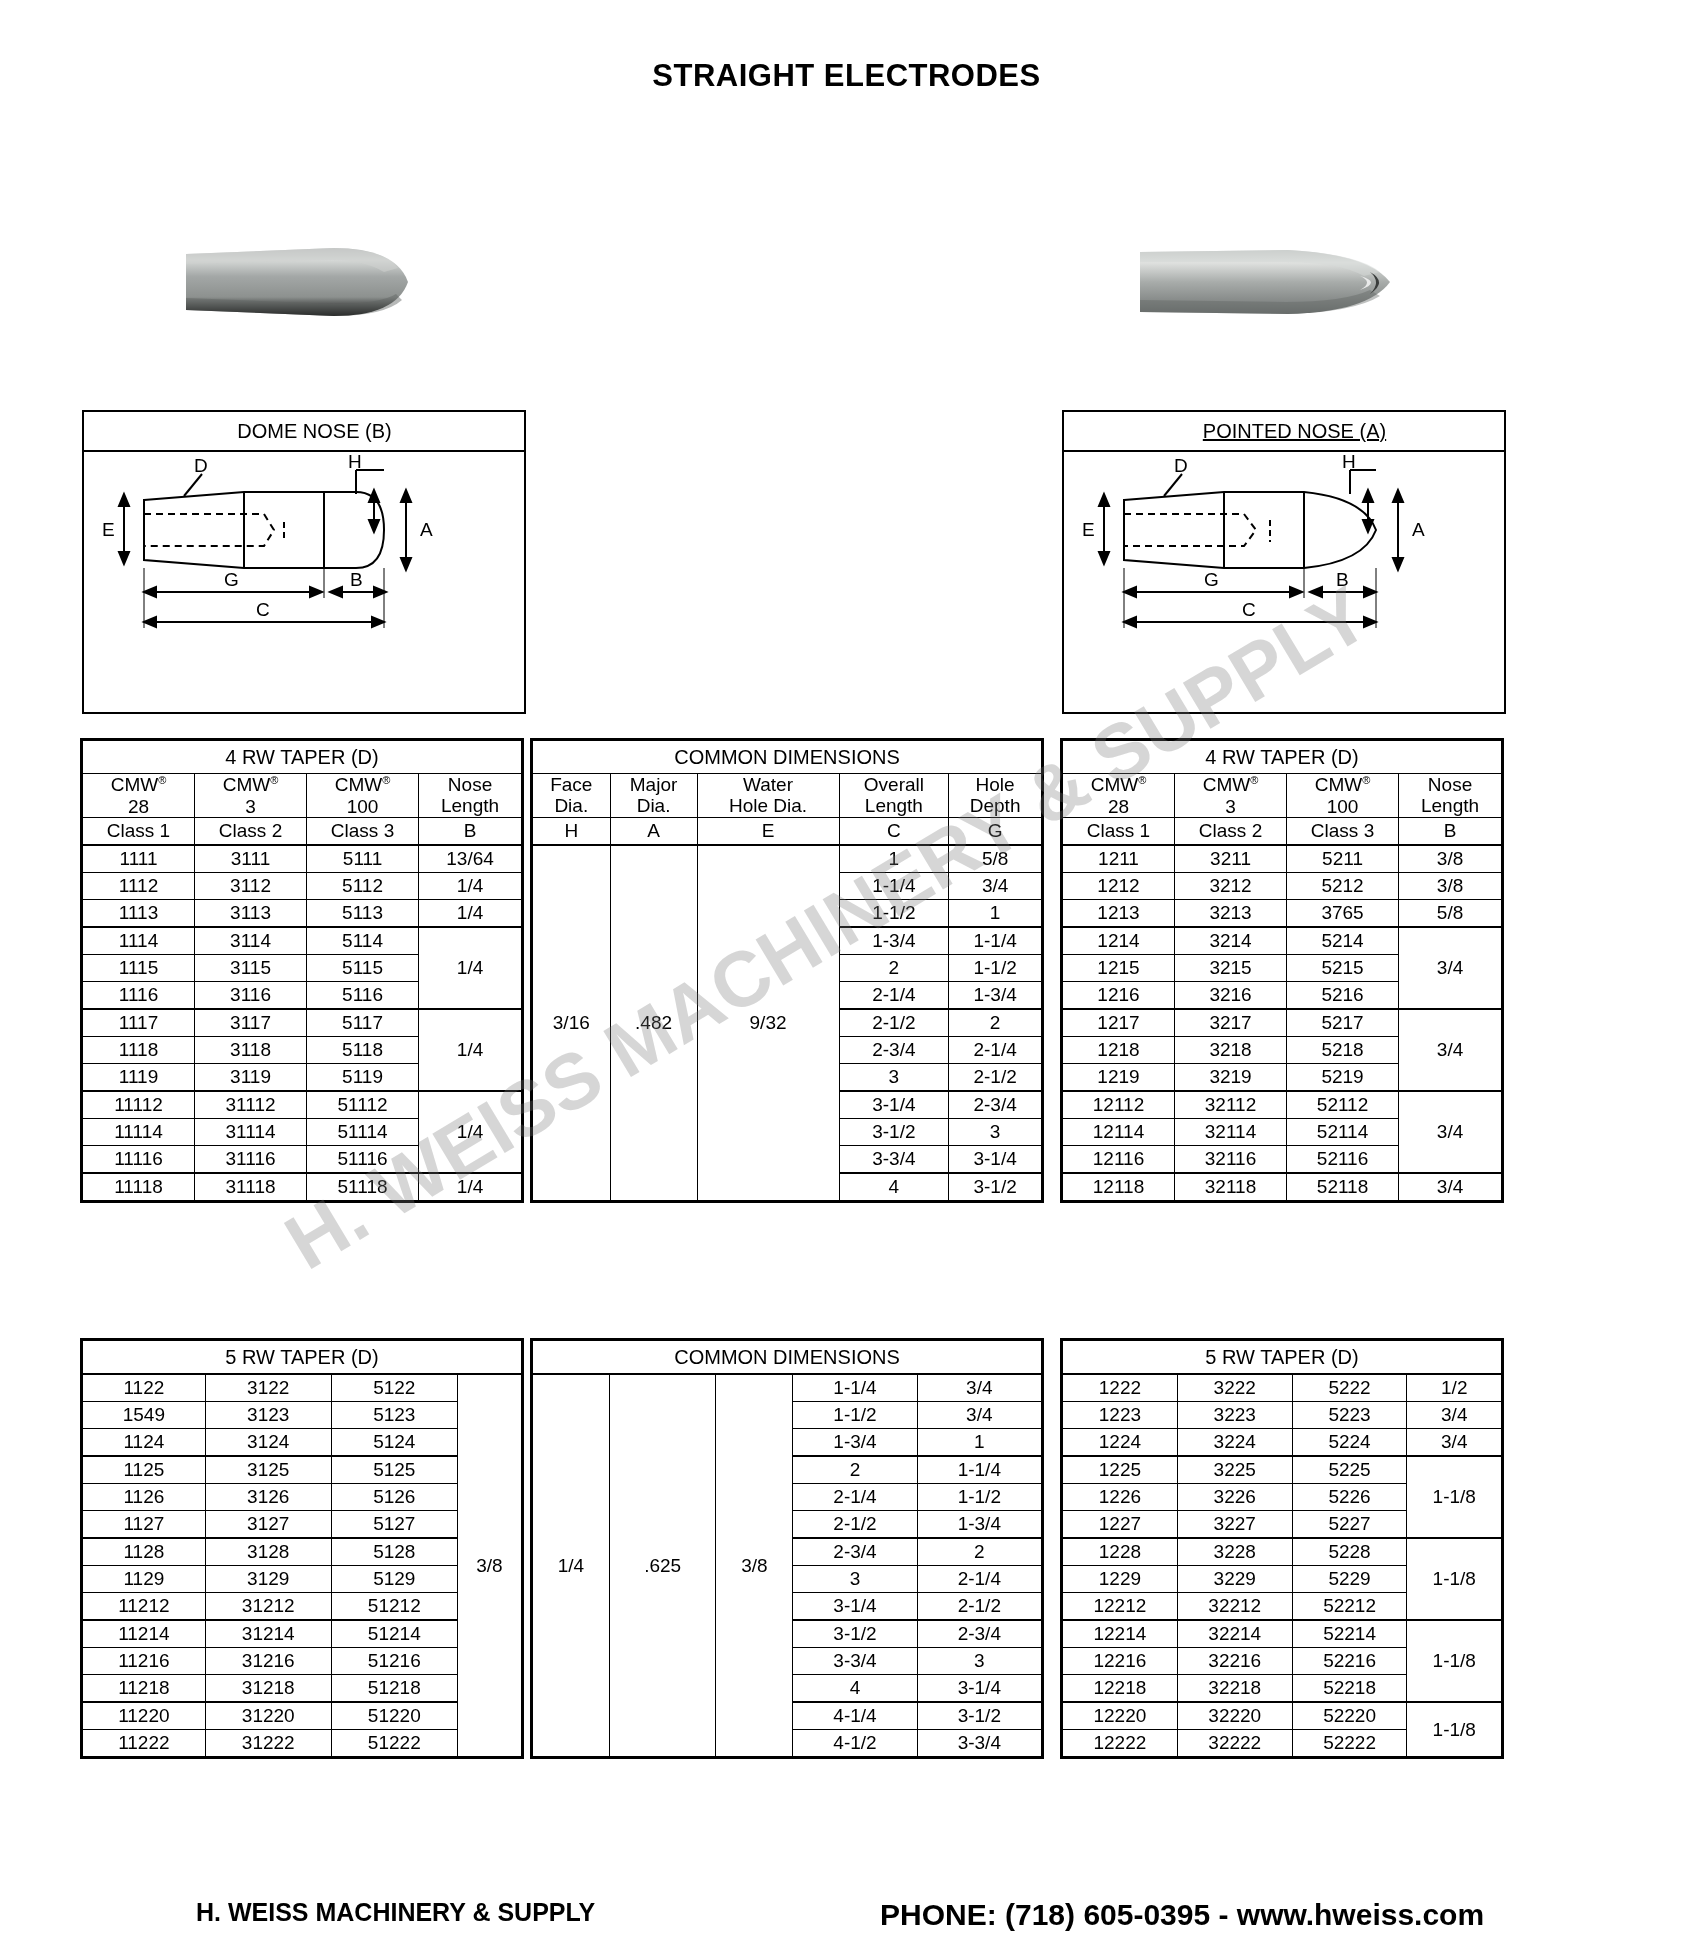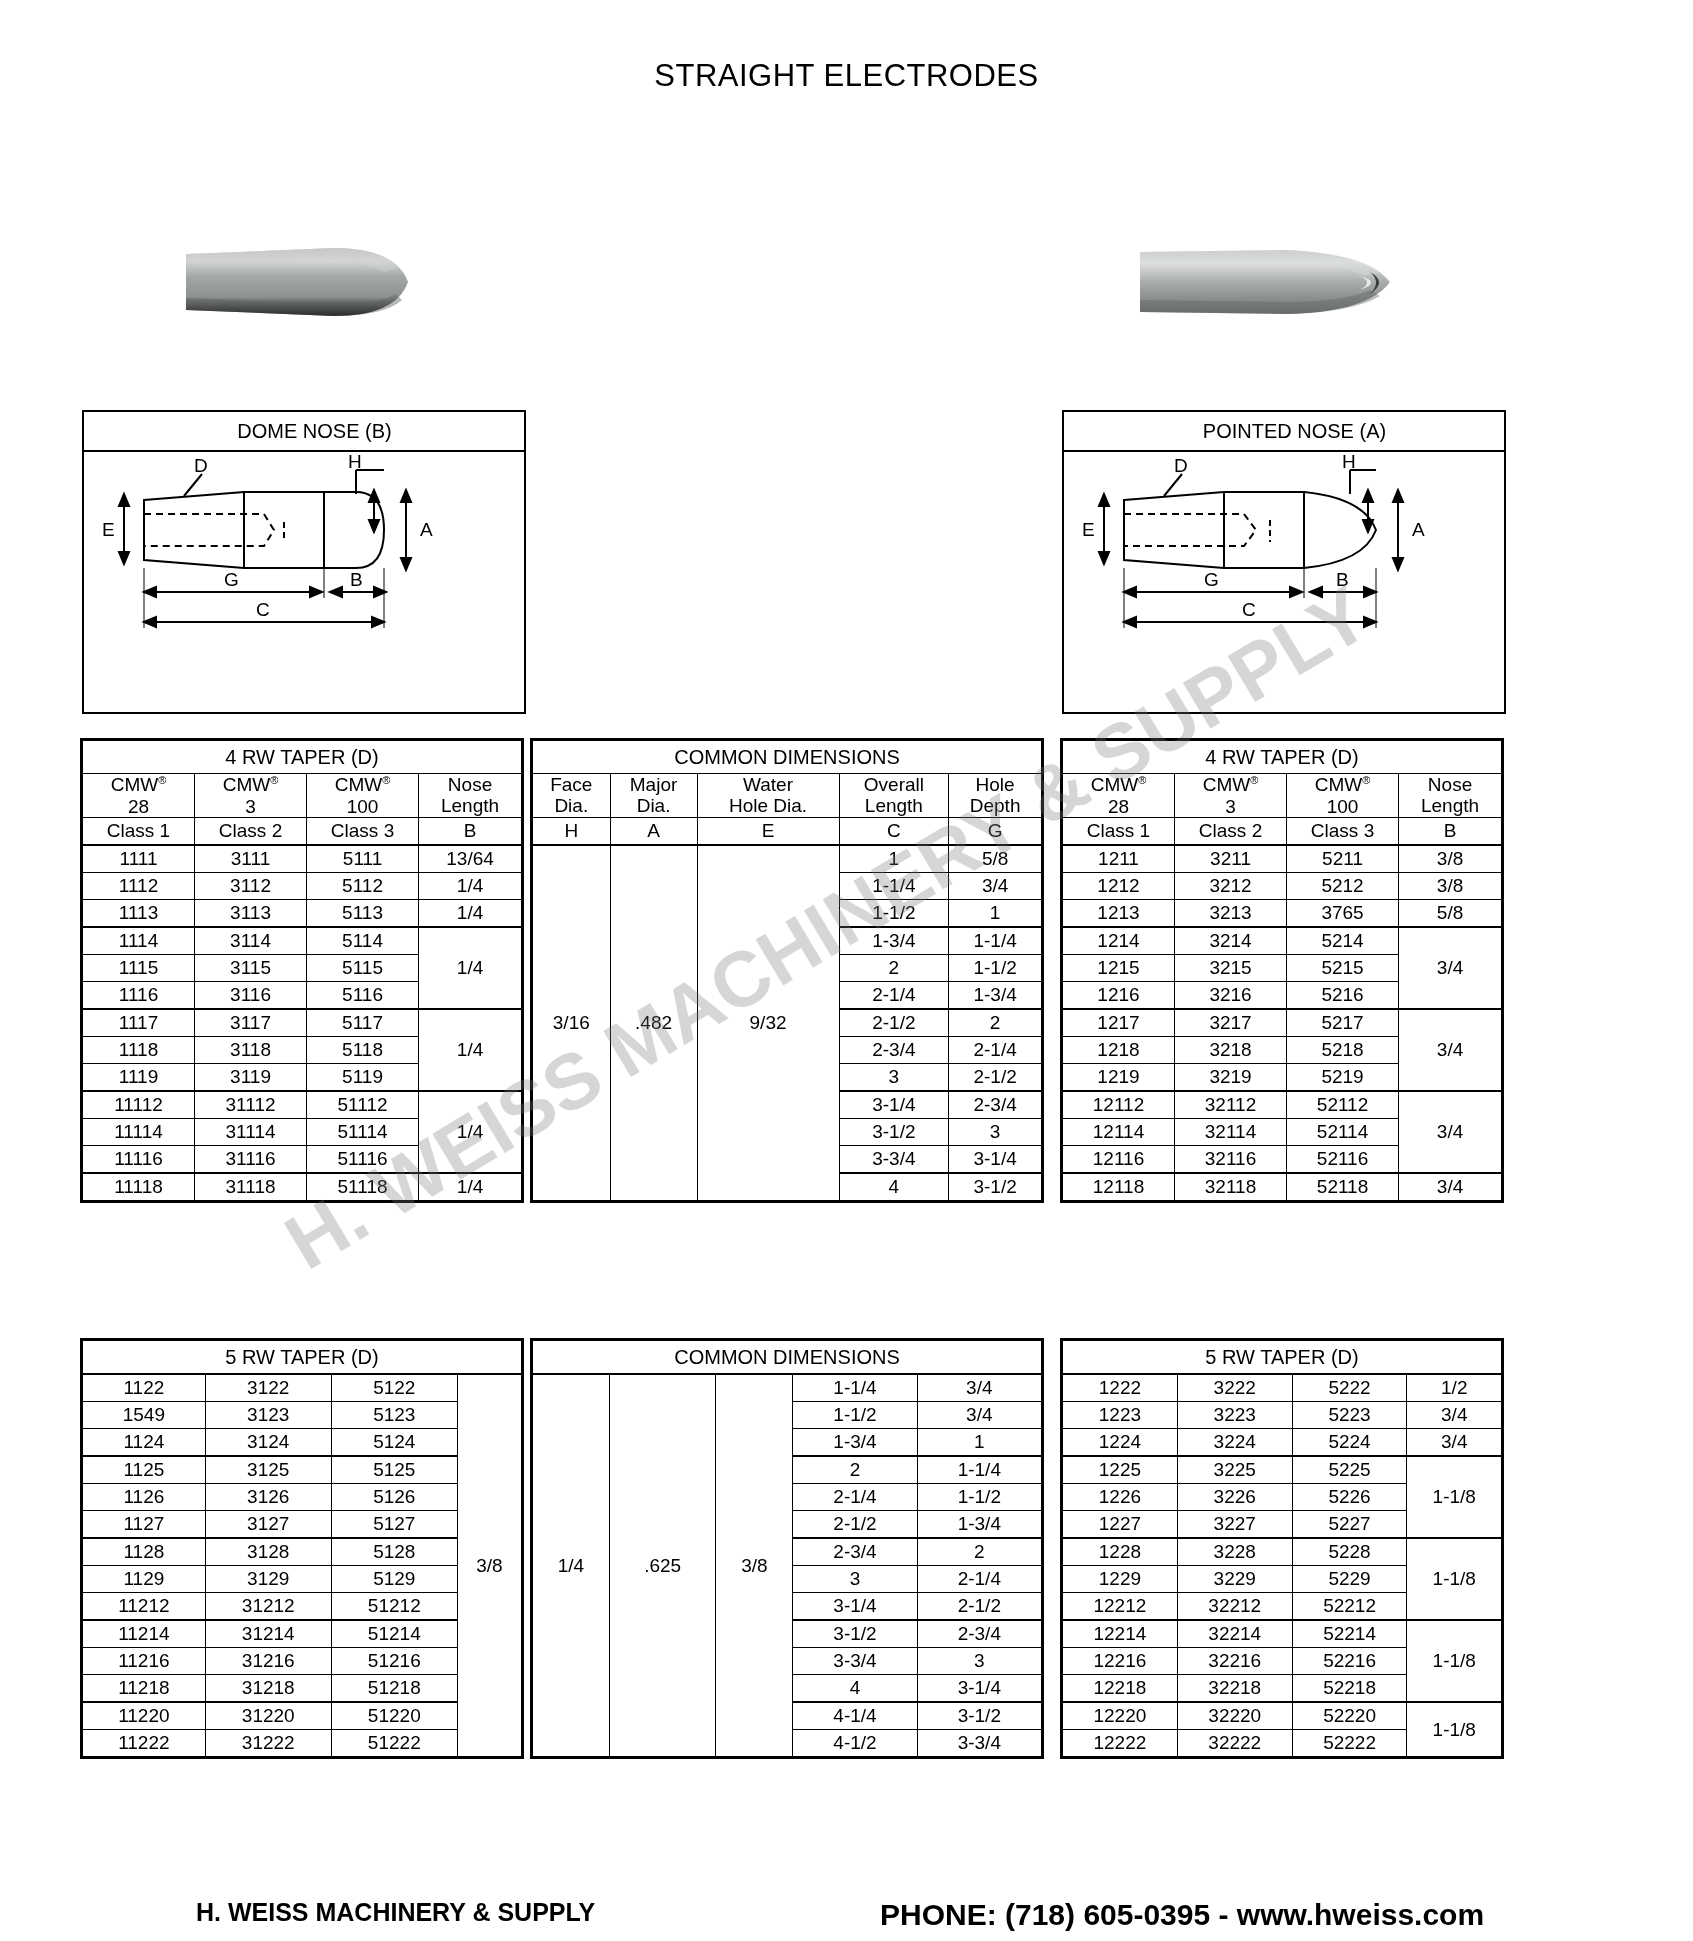--- a/index.html
+++ b/index.html
@@ -21,21 +21,21 @@
     height: 1941px;
   }
   
   .page-title {
     position: absolute;
     top: 58px;
     left: 0;
     width: 1693px;
     text-align: center;
     font-size: 31px;
-    font-weight: normal;
+    font-weight: bold;
     letter-spacing: 0.5px;
   }
 
   
   .photo {
     position: absolute;
     border-radius: 0;
   }
   .photo-dome {
     top: 238px;
@@ -73,20 +73,21 @@
     top: 410px;
     left: 82px;
     width: 440px;
     height: 300px;
   }
   .diagram-right {
     top: 410px;
     left: 1062px;
     width: 440px;
     height: 300px;
+    text-decoration: underline;
   }
   .diagram-svg {
     display: block;
   }
 
   
   .watermark {
     position: absolute;
     top: 330px;
     left: 230px;

